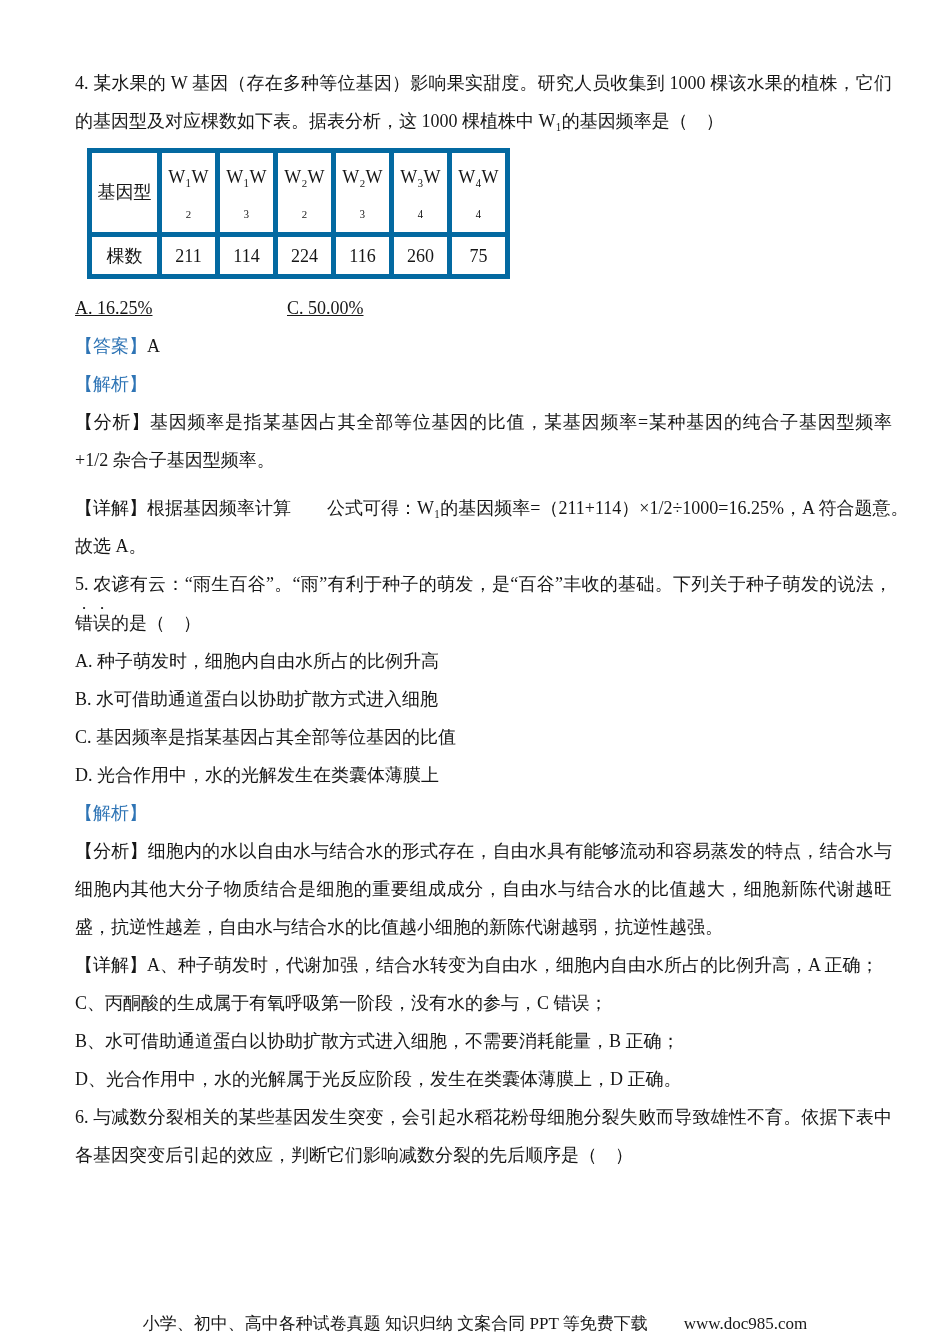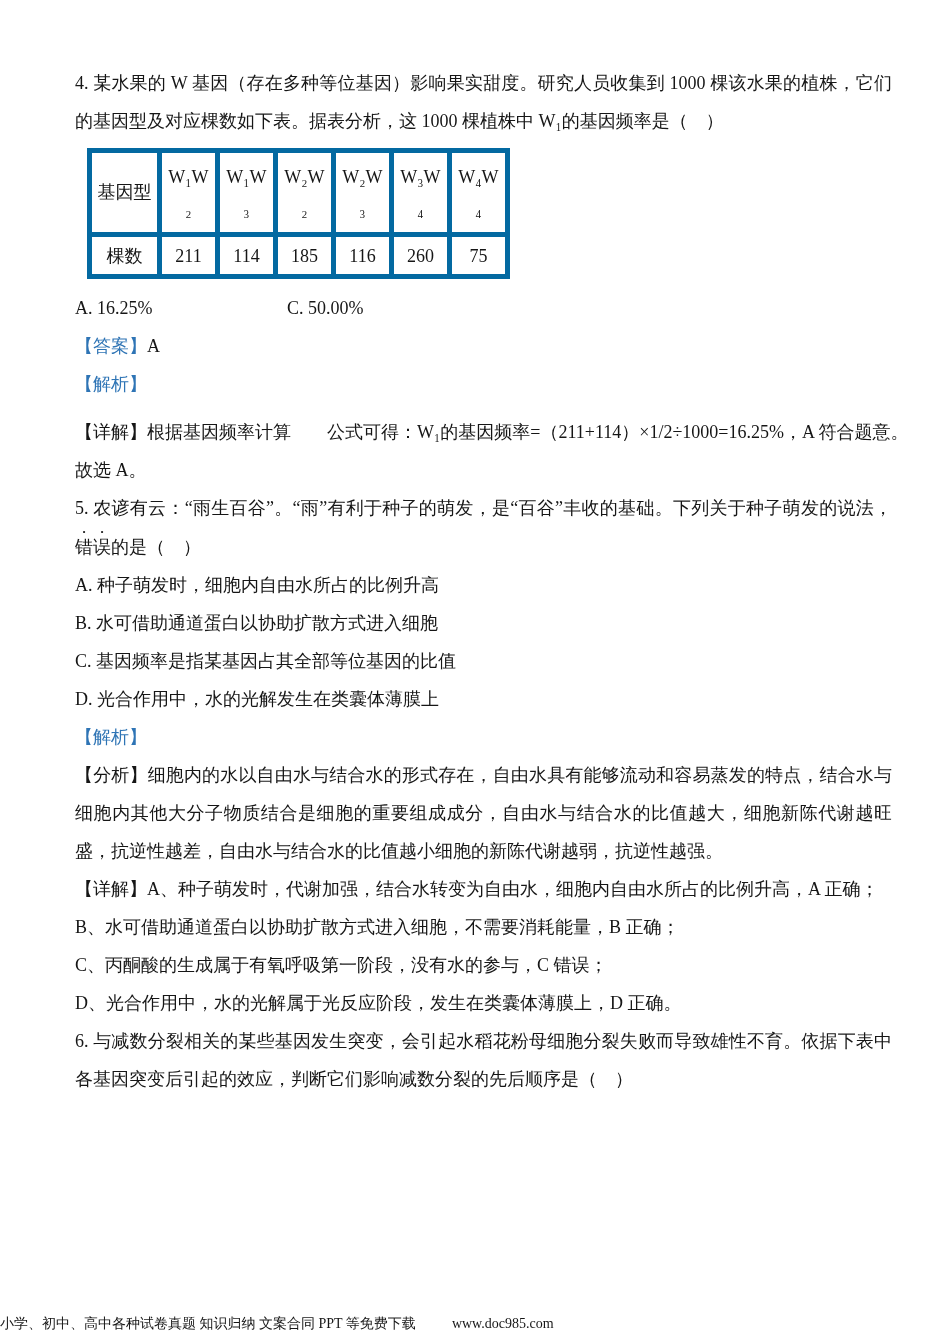--- a/index.html
+++ b/index.html
@@ -43,31 +43,32 @@
   .gtable tr.r1 td { height: 84px; line-height: 31px; }
   .gtable tr.r2 td { height: 42px; line-height: 20px; margin-top: 8px; }
   .gtable td.h  { width: 70px; }
   .gtable td.g  { width: 58px; word-break: break-all; }
   
   .opt-row {
     display: flex;
     line-height: 38px;
     margin-top: 8px;
     white-space: nowrap;
+    text-decoration: underline;
   }
   .opt-row .o1 { width: 212px; }
   .opt-row .o2 { width: 193px; }
   .opt-row .o3 { width: 185px; }
   .opt-row .o4 { flex: 1; }
   
   .footer {
     position: absolute;
     left: 0; right: 0; bottom: 8px;
-    text-align: left;
-    font-size: 14px;
+    text-align: center;
+    font-size: 17px;
     line-height: 24px;
     white-space: nowrap;
   }
   .footer .flink { margin-left: 36px; }
 </style>
 </head>
 <body>
 
 <div class="page">
 
@@ -82,59 +83,60 @@
         <td class="g">W₁W₃</td>
         <td class="g">W₂W₂</td>
         <td class="g">W₂W₃</td>
         <td class="g">W₃W₄</td>
         <td class="g">W₄W₄</td>
       </tr>
       <tr class="r2">
         <td class="h">棵数</td>
         <td class="g">211</td>
         <td class="g">114</td>
-        <td class="g">185</td>
+        <td class="g">224</td>
         <td class="g">116</td>
         <td class="g">260</td>
         <td class="g">75</td>
       </tr>
     </tbody>
       </table>
 
     <div class="opt-row">
       <span class="o1">A. 16.25%</span>
       <span class="o3">C. 50.00%</span>
     </div>
 
     <p class="para oneline"><span class="blue">【答案】</span><span>A</span></p>
 
     <p class="para oneline"><span class="blue">【解析】</span></p>
 
+    <p class="para">【分析】基因频率是指某基因占其全部等位基因的比值，某基因频率=某种基因的纯合子基因型频率+1/2 杂合子基因型频率。</p>
 
     <p class="para oneline mt10">【详解】根据基因频率计算　　公式可得：W₁的基因频率=（211+114）×1/2÷1000=16.25%，A 符合题意。</p>
 
     <p class="para oneline">故选 A。</p>
   </section>
 
   <section>
     <p class="para"><span>5. 农谚有云：“雨生百谷”。“雨”有利于种子的萌发，是“百谷”丰收的基础。下列关于种子萌发的说法，</span><span class="emph">错误</span><span>的是（　）</span></p>
 
     <p class="para oneline">A. 种子萌发时，细胞内自由水所占的比例升高</p>
     <p class="para oneline">B. 水可借助通道蛋白以协助扩散方式进入细胞</p>
     <p class="para oneline">C. 基因频率是指某基因占其全部等位基因的比值</p>
     <p class="para oneline">D. 光合作用中，水的光解发生在类囊体薄膜上</p>
 
 
     <p class="para oneline"><span class="blue">【解析】</span></p>
 
     <p class="para">【分析】细胞内的水以自由水与结合水的形式存在，自由水具有能够流动和容易蒸发的特点，结合水与细胞内其他大分子物质结合是细胞的重要组成成分，自由水与结合水的比值越大，细胞新陈代谢越旺盛，抗逆性越差，自由水与结合水的比值越小细胞的新陈代谢越弱，抗逆性越强。</p>
 
     <p class="para oneline">【详解】A、种子萌发时，代谢加强，结合水转变为自由水，细胞内自由水所占的比例升高，A 正确；</p>
+    <p class="para oneline">C、丙酮酸的生成属于有氧呼吸第一阶段，没有水的参与，C 错误；</p>
     <p class="para oneline">B、水可借助通道蛋白以协助扩散方式进入细胞，不需要消耗能量，B 正确；</p>
-    <p class="para oneline">C、丙酮酸的生成属于有氧呼吸第一阶段，没有水的参与，C 错误；</p>
     <p class="para oneline">D、光合作用中，水的光解属于光反应阶段，发生在类囊体薄膜上，D 正确。</p>
 
   </section>
 
   <section>
     <p class="para">6. 与减数分裂相关的某些基因发生突变，会引起水稻花粉母细胞分裂失败而导致雄性不育。依据下表中各基因突变后引起的效应，判断它们影响减数分裂的先后顺序是（　）</p>
   </section>
 
 </div>
 

